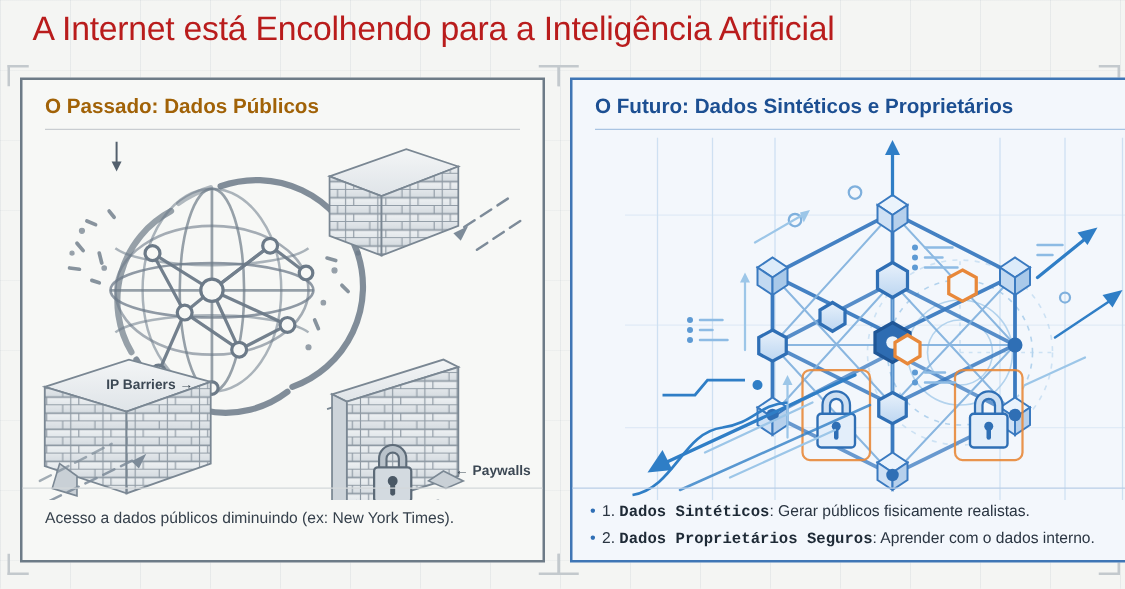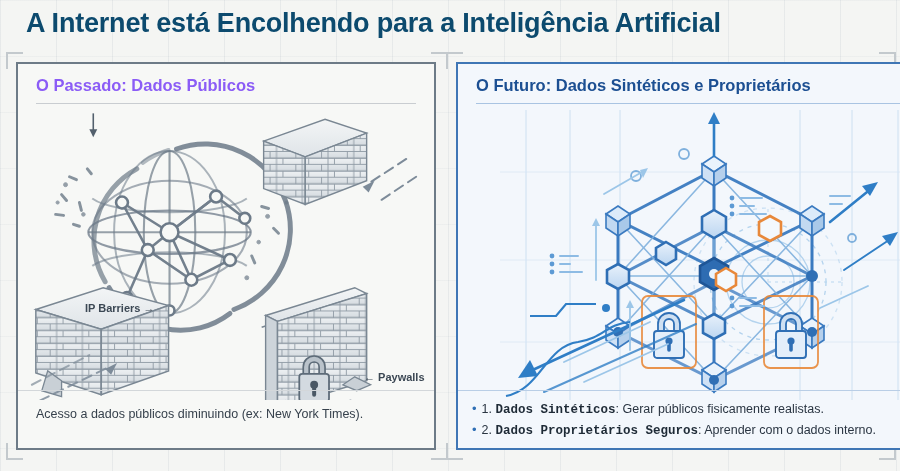--- a/index.html
+++ b/index.html
@@ -12,38 +12,38 @@
   
   #bg-grid{
     position:absolute;inset:0;
     background-image:
       repeating-linear-gradient(to right, rgba(140,155,170,.13) 0 1px, transparent 1px 56px),
       repeating-linear-gradient(to bottom, rgba(140,155,170,.07) 0 1px, transparent 1px 56px);
     pointer-events:none;
   }
   #page-title{
     position:absolute;left:26px;top:8px;
-    font-size:27px;font-weight:bold;letter-spacing:-.2px;
-    color:#0c4a6e;white-space:nowrap;
+    font-size:27px;font-weight:normal;letter-spacing:-.2px;
+    color:#b91c1c;white-space:nowrap;
   }
 
   .panel{position:absolute;top:62px;height:388px;box-sizing:border-box;}
   #panel-left{left:16px;width:420px;background:#f7f8f6;border:2px solid #6d7b87;}
   #panel-right{left:456px;width:516px;background:#f3f7fc;border:2px solid #3f76b5;}
 
   
   .corner{position:absolute;width:15px;height:15px;border-color:#c3c9cd;border-style:solid;border-width:0;}
   .c-tl{border-left-width:2px;border-top-width:2px;}
   .c-tr{border-right-width:2px;border-top-width:2px;}
   .c-bl{border-left-width:2px;border-bottom-width:2px;}
   .c-br{border-right-width:2px;border-bottom-width:2px;}
 
   .panel-head{position:absolute;left:18px;top:12px;right:18px;}
   .panel-head h2{margin:0;font-size:16.5px;font-weight:bold;white-space:nowrap;}
-  #panel-left .panel-head h2{color:#8b5cf6;}
+  #panel-left .panel-head h2{color:#a16207;}
   #panel-right .panel-head h2{color:#1c4f92;}
   .head-rule{margin-top:8px;height:1px;}
   #panel-left .head-rule{background:#c9cdd1;}
   #panel-right .head-rule{background:#a9c4e2;}
 
   .art{position:absolute;left:0;right:0;top:46px;height:290px;}
   .art svg{display:block;width:100%;height:100%;}
 
   .foot{position:absolute;left:0;right:0;bottom:0;height:58px;box-sizing:border-box;}
   #panel-left .foot{border-top:1px solid #d3d7da;}

